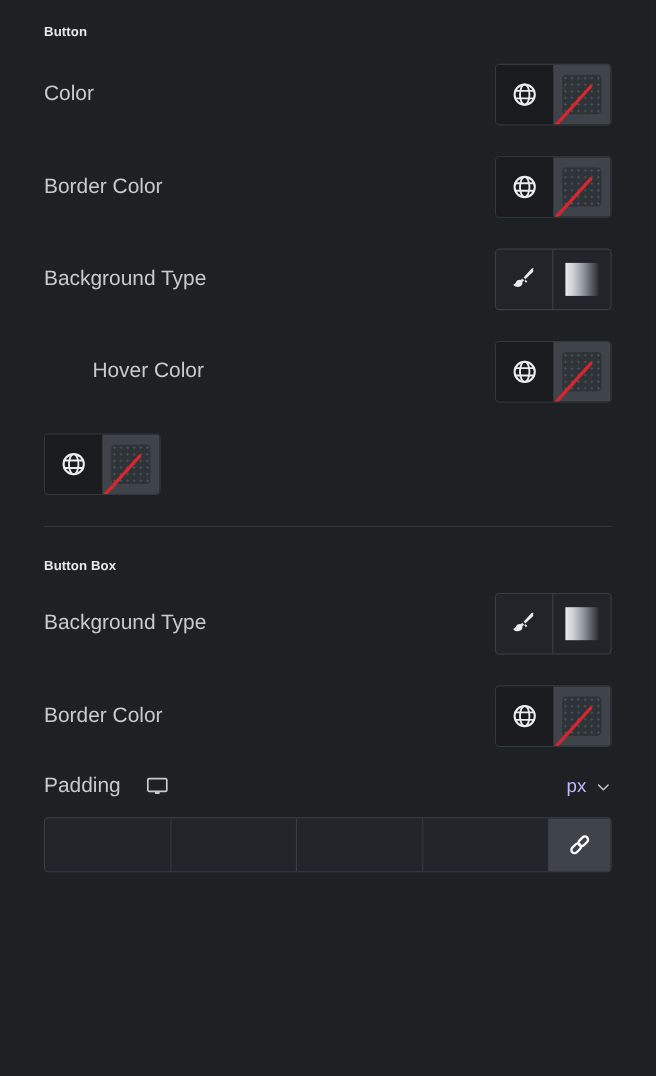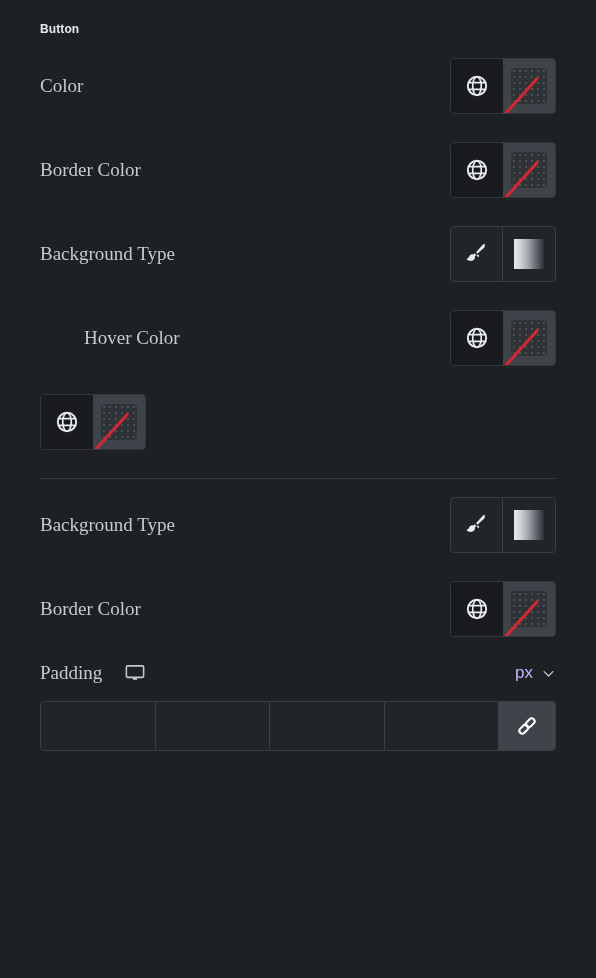--- a/index.html
+++ b/index.html
@@ -35,21 +35,20 @@
     display: flex;
     align-items: center;
     justify-content: space-between;
     height: 56px;
   }
   .row-label {
     font-size: 19px;
     color: #c6cbd1;
     font-weight: 400;
     white-space: nowrap;
-    font-family: Liberation Serif, serif;
   }
 
   
   .colorctl {
     display: flex;
     width: 106px;
     height: 56px;
     border-radius: 4px;
     overflow: hidden;
     border: 1px solid #34383d;
@@ -287,20 +286,21 @@
         <div class="swatch-inner">
           <span class="slash"></span>
         </div>
       </div>
     </div>
   </div>
 
 
   <div class="divider" style="margin-top:28px;"></div>
 
+  <div class="section-title" style="margin-top:28px;">Button Box</div>
 
   <div class="row" style="margin-top:18px;">
     <span class="row-label">Background Type</span>
     <div class="bgtypectl">
       <div class="cell left">
         <svg class="svg-ico" width="26" height="26" viewBox="0 0 24 24">
           <path d="M19.6 3.1c-.7-.6-1.6-.4-2.3.3l-6.2 7 1.9 1.7-.9 1.2-2.3-2-1 1.2c-1.6-.5-3.3.2-4 1.7-.5 1.1-1 1.6-1.9 1.9-.4.1-.5.6-.2.9 1.5 1.4 3.9 1.8 5.7.8 1.4-.8 2-2.4 1.7-3.9l1.3-.9 1.6 1.9 1.2-1-1.8-2.1 6.1-5.6c.8-.7 1-1.7.3-2.4z" fill="#e9ecef"></path>
         </svg>
       </div>
       <div class="cell">

